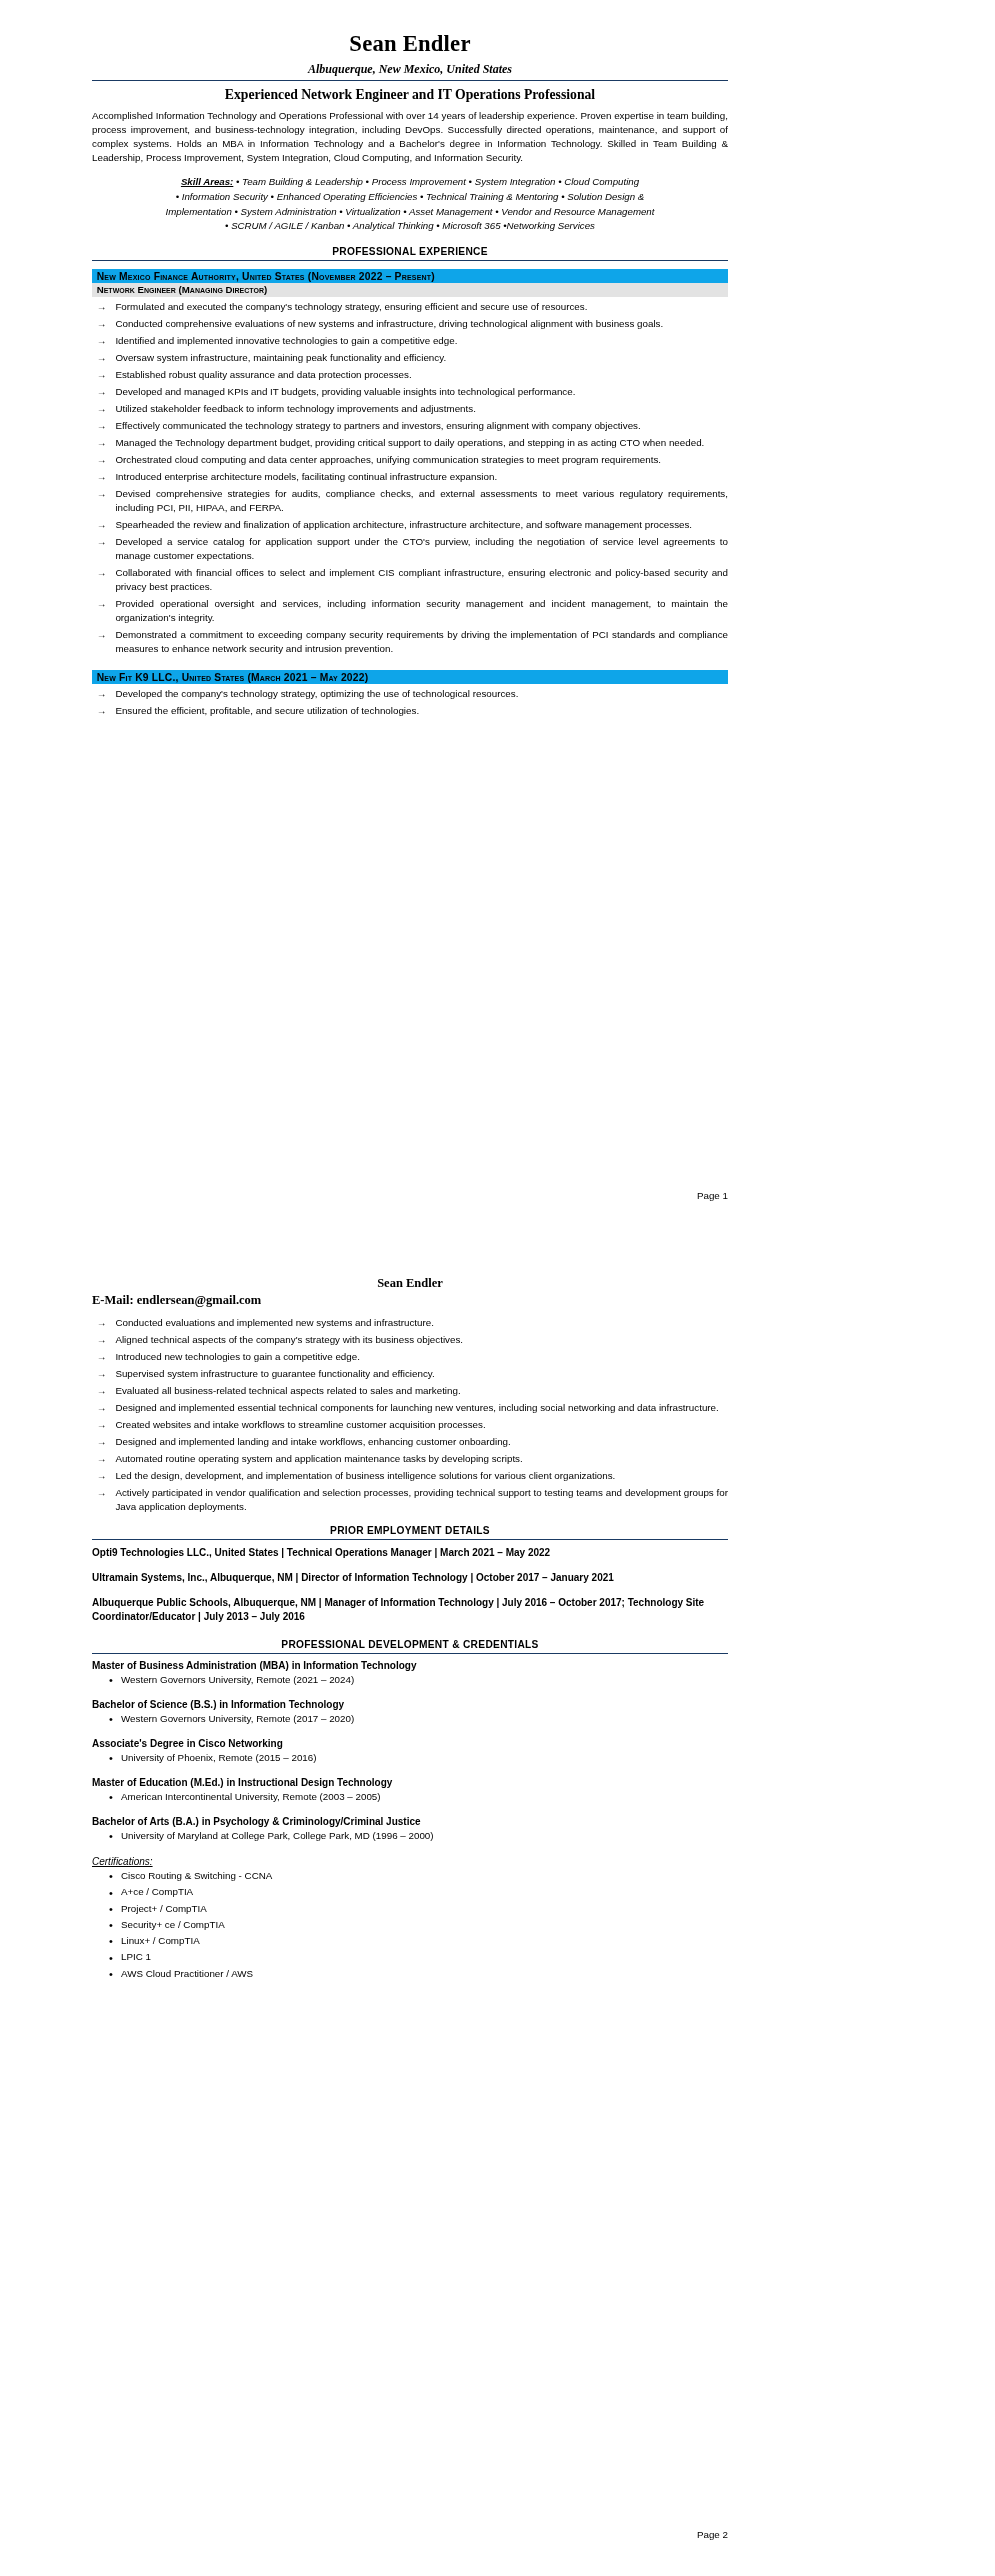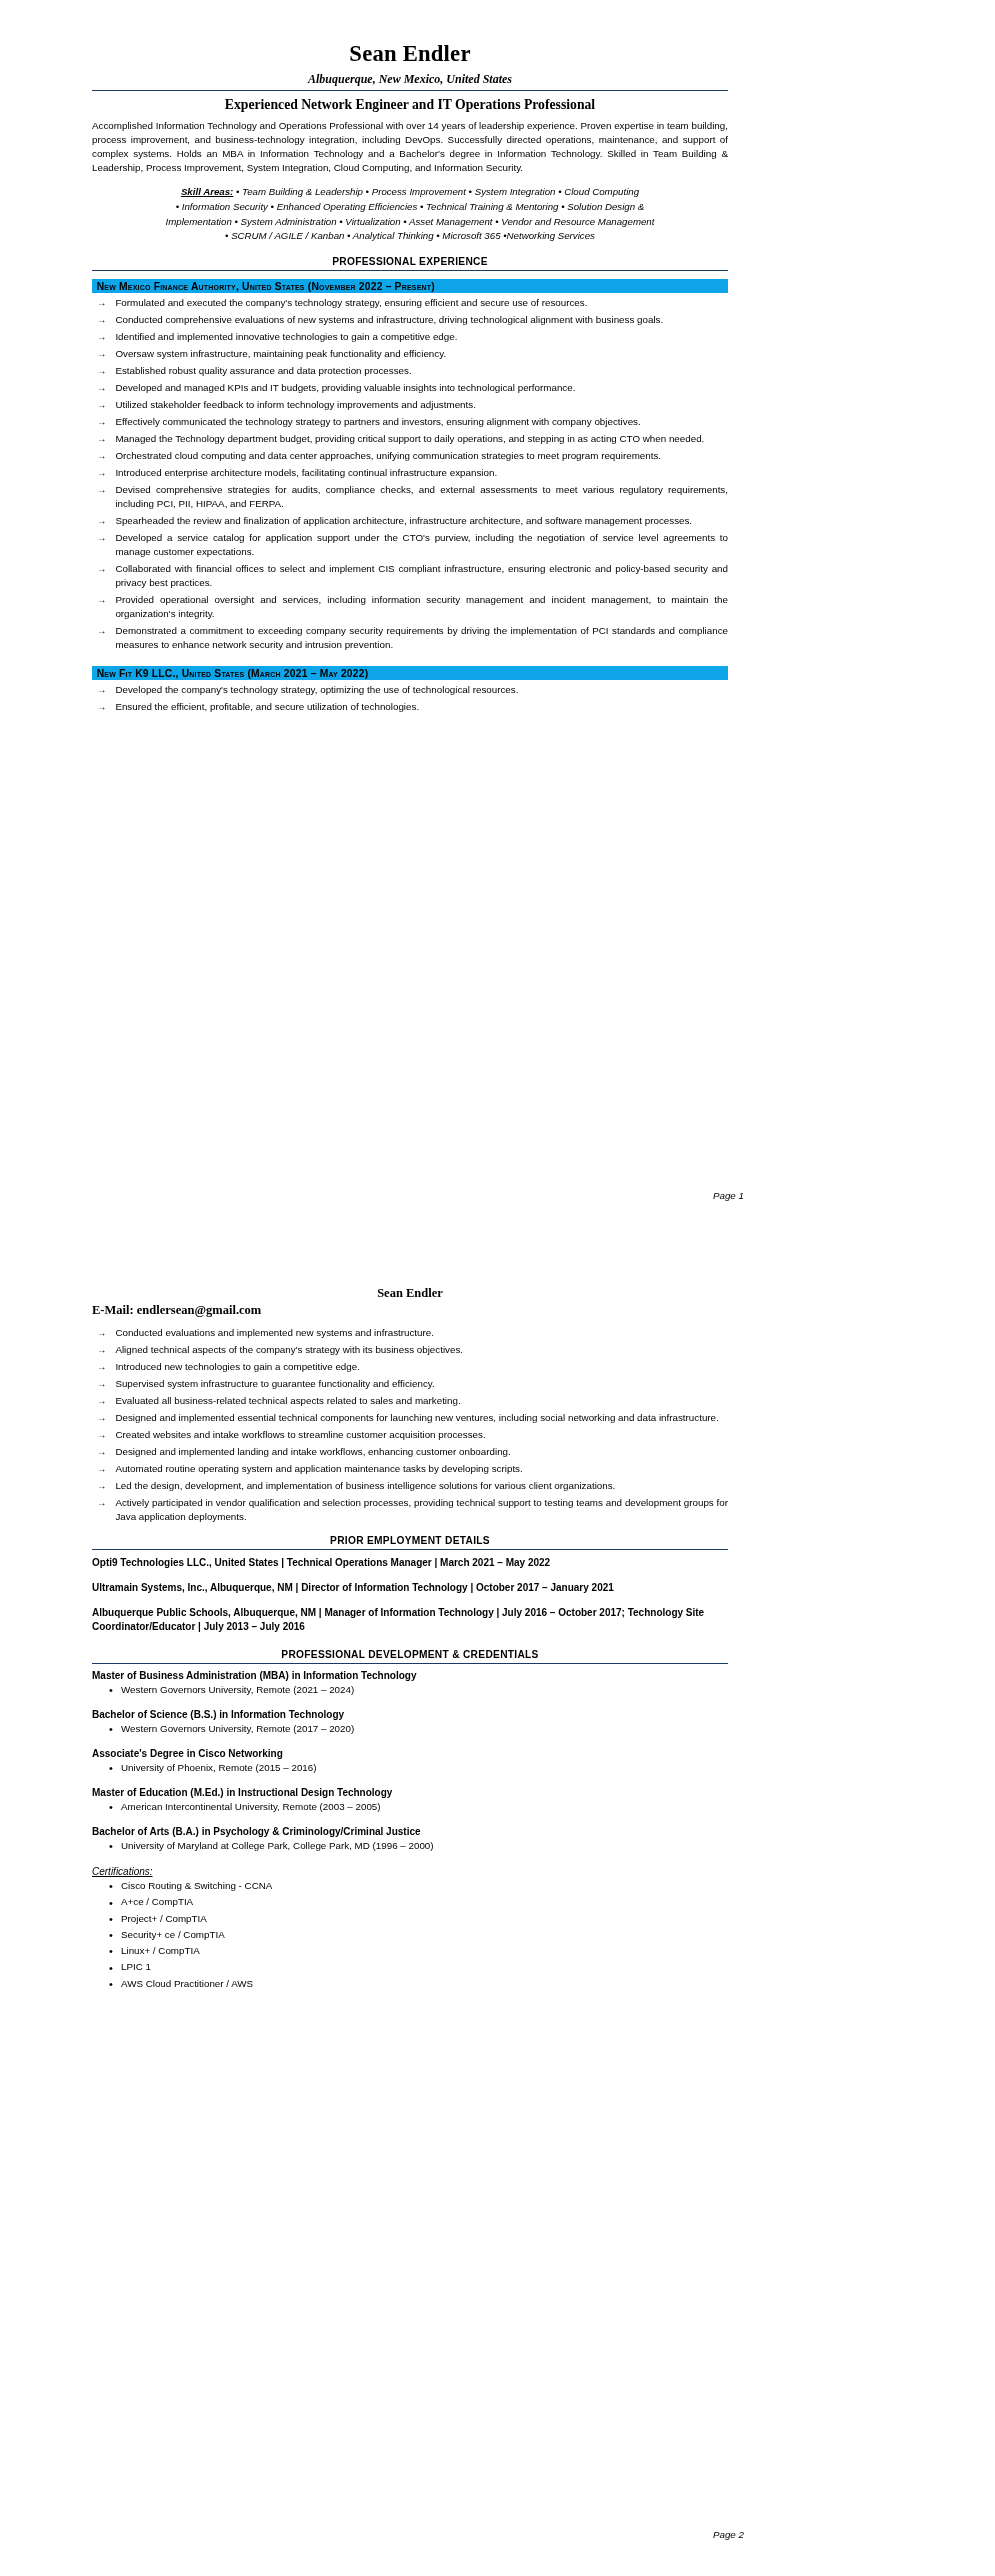--- a/index.html
+++ b/index.html
@@ -8,21 +8,21 @@
     background: #ffffff;
   }
   body {
     width: 996px;
     font-family: "Liberation Sans", sans-serif;
     color: #000000;
   }
   .page {
     width: 820px;
     box-sizing: border-box;
-    padding: 32px 92px 0 92px;
+    padding: 22px 92px 0 92px;
     position: relative;
   }
   .page-1 { height: 1226px; }
   .page-2 { height: 1350px; }
 
   
   .name {
     text-align: center;
     font-family: "Liberation Serif", serif;
     font-weight: bold;
@@ -144,22 +144,21 @@
   }
   ul.dot-list li .dot {
     position: absolute;
     left: 17px;
     top: -0.8px;
     font-size: 11px;
   }
 
   .page-num {
     position: absolute;
-    right: 76px;
-    font-style: italic;
+    right: 92px;
     font-size: 9.8px;
   }
 
   
   .p2-name {
     text-align: center;
     font-family: "Liberation Serif", serif;
     font-weight: bold;
     font-size: 12.5px;
     margin-bottom: 2.3px;
@@ -206,20 +205,23 @@
     <span>• Information Security • Enhanced Operating Efficiencies • Technical Training &amp; Mentoring • Solution Design &amp;</span><br>
     <span>Implementation • System Administration • Virtualization • Asset Management • Vendor and Resource Management</span><br>
     <span>• SCRUM / AGILE / Kanban  • Analytical Thinking  • Microsoft 365 •Networking Services</span>
   </div>
 
   <div class="section-head">PROFESSIONAL EXPERIENCE</div>
   <hr class="rule-thick">
 
   <div class="job-band">
     <div class="job-company">New Mexico Finance Authority, United States (November 2022 – Present)</div>
+  </div>
+  <div class="job-title-band">
+    <div class="job-title">Network Engineer (Managing Director)</div>
   </div>
   <ul class="arrow-list">
     <li><span class="arrow">→</span><span>Formulated and executed the company's technology strategy, ensuring efficient and secure use of resources.</span></li>
     <li><span class="arrow">→</span><span>Conducted comprehensive evaluations of new systems and infrastructure, driving technological alignment with business goals.</span></li>
     <li><span class="arrow">→</span><span>Identified and implemented innovative technologies to gain a competitive edge.</span></li>
     <li><span class="arrow">→</span><span>Oversaw system infrastructure, maintaining peak functionality and efficiency.</span></li>
     <li><span class="arrow">→</span><span>Established robust quality assurance and data protection processes.</span></li>
     <li><span class="arrow">→</span><span>Developed and managed KPIs and IT budgets, providing valuable insights into technological performance.</span></li>
     <li><span class="arrow">→</span><span>Utilized stakeholder feedback to inform technology improvements and adjustments.</span></li>
     <li><span class="arrow">→</span><span>Effectively communicated the technology strategy to partners and investors, ensuring alignment with company objectives.</span></li>

